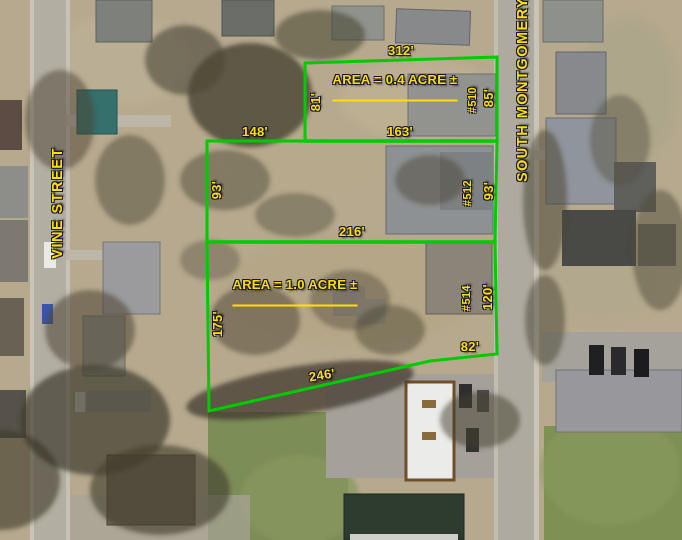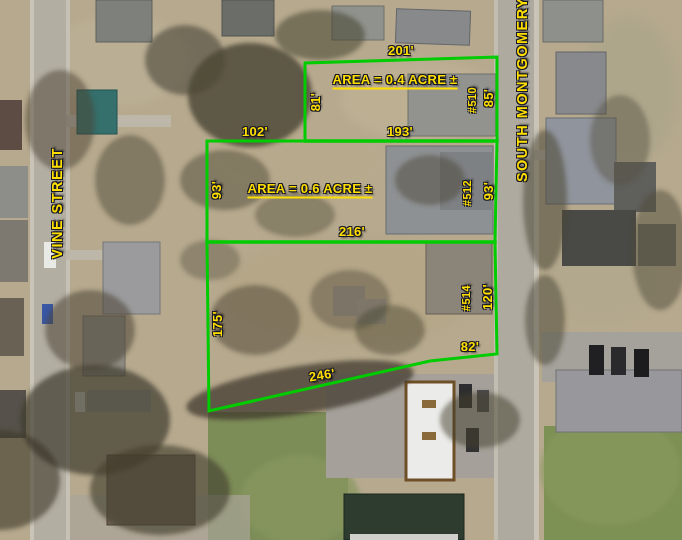--- a/index.html
+++ b/index.html
@@ -6,21 +6,21 @@
   #stage{position:relative;width:682px;height:540px;overflow:hidden;
          font-family:"Liberation Sans",sans-serif;background:#b6a98e;}
   #stage svg{position:absolute;left:0;top:0;}
   .lbl{position:absolute;font-weight:bold;font-size:13px;color:var(--label,#ffdf00);
        white-space:nowrap;letter-spacing:.3px;z-index:30;
        transform:translate(-50%,-50%);
        text-shadow:-1px -1px 0 #181824,1px -1px 0 #181824,-1px 1px 0 #181824,
                    1px 1px 0 #181824,2px 2px 2px rgba(0,0,0,.55);}
   .v{transform:translate(-50%,-50%) rotate(-90deg);}
   .tilt{transform:translate(-50%,-50%) rotate(-9deg);}
-  .area{border-bottom:2px solid var(--label,#ffdf00);padding-bottom:1px;}
+  .area{border-bottom:2px solid var(--label,#ffdf00);padding-bottom:13px;}
   .num{font-size:11px;letter-spacing:.5px;}
   .street{font-size:14.5px;letter-spacing:1.5px;}
 </style>
 </head>
 <body>
 
 <div id="stage" style="--label: #ffdf00;">
 
   <svg width="682" height="540" viewBox="0 0 682 540">
     <defs>
@@ -138,37 +138,37 @@
 
   <svg width="682" height="540" viewBox="0 0 682 540" style="z-index:20">
     <polygon points="305,141 305,63 497,57 497,141" fill="none" stroke-width="3" stroke="#00cc00"></polygon>
     <polygon points="207,141 497,141 495,242 207,242" fill="none" stroke-width="3" stroke="#00cc00"></polygon>
     <polygon points="207,242 495,242 497,354 430,361 209,411" fill="none" stroke-width="3" stroke="#00cc00"></polygon>
   </svg>
 
   <div class="lbl v street" style="left:57px;top:203px">VINE STREET</div>
   <div class="lbl v street" style="left:522px;top:76px">SOUTH MONTGOMERY ST</div>
 
-  <div class="lbl" style="left:401px;top:50px">201'</div>
+  <div class="lbl" style="left:401px;top:50px">312'</div>
   <div class="lbl" style="left:395px;top:79px">
     <span class="area">AREA = 0.4 ACRE ±</span>
   </div>
   <div class="lbl v" style="left:315px;top:102px">81'</div>
   <div class="lbl v num" style="left:472px;top:100px">#510</div>
   <div class="lbl v" style="left:488px;top:98px">85'</div>
-  <div class="lbl" style="left:400px;top:131px">193'</div>
+  <div class="lbl" style="left:400px;top:131px">163'</div>
 
-  <div class="lbl" style="left:255px;top:131px">102'</div>
-  <div class="lbl" style="left:310px;top:188px">
-    <span class="area">AREA = 0.6 ACRE ±</span>
-  </div>
+  <div class="lbl" style="left:255px;top:131px">148'</div>
   <div class="lbl v" style="left:216px;top:190px">93'</div>
   <div class="lbl v num" style="left:467px;top:193px">#512</div>
   <div class="lbl v" style="left:488px;top:191px">93'</div>
   <div class="lbl" style="left:352px;top:231px">216'</div>
 
+  <div class="lbl" style="left:295px;top:284px">
+    <span class="area">AREA = 1.0 ACRE ±</span>
+  </div>
   <div class="lbl v" style="left:217px;top:324px">175'</div>
   <div class="lbl v num" style="left:466px;top:298px">#514</div>
   <div class="lbl v" style="left:487px;top:297px">120'</div>
   <div class="lbl" style="left:470px;top:346px">82'</div>
   <div class="lbl tilt" style="left:322px;top:375px">246'</div>
 
 </div>
 
 </body></html>

